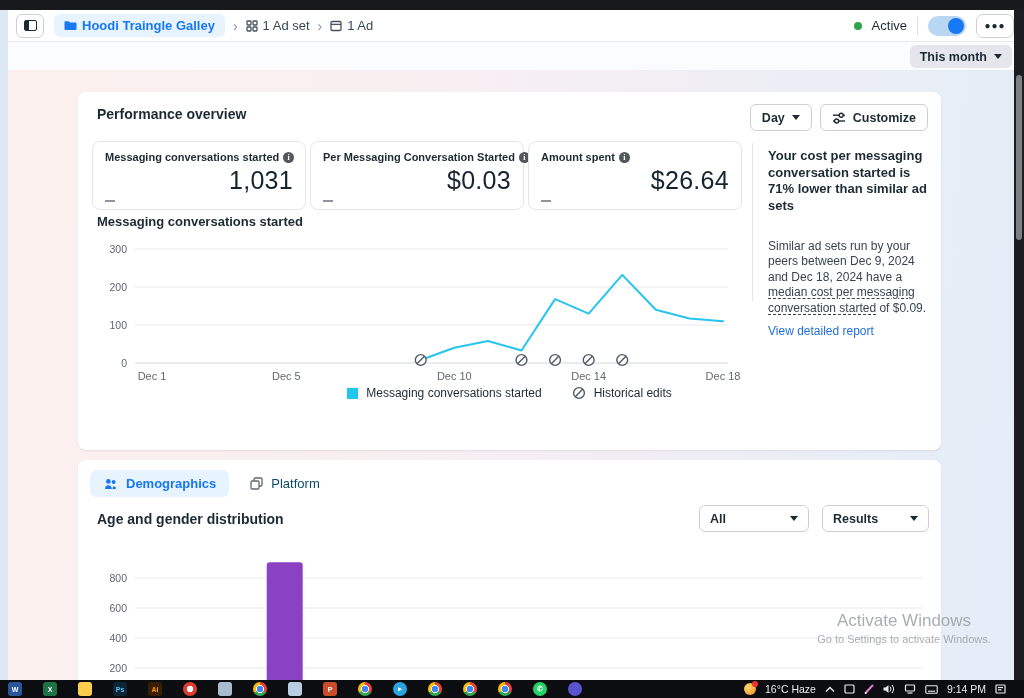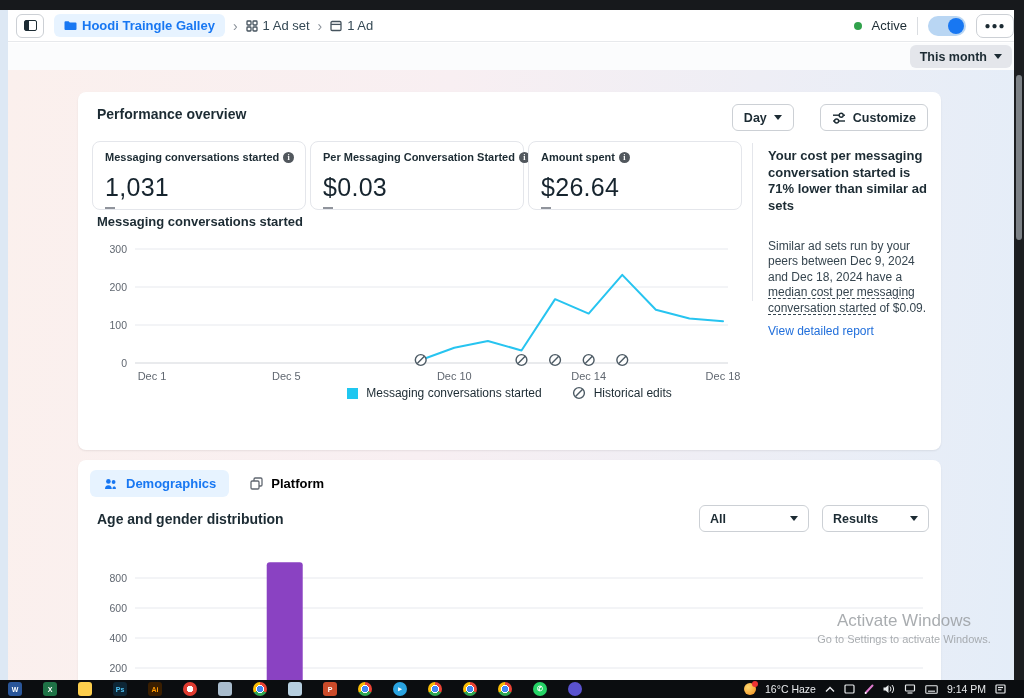--- a/index.html
+++ b/index.html
@@ -34,49 +34,49 @@
   .month-btn { position:absolute; right:2px; top:2px; height:23px; background:#e4e6eb; border:none; border-radius:6px; padding:0 10px; font-size:12.5px; font-weight:700; color:#1c2b33; display:flex; align-items:center; gap:7px; cursor:pointer; font-family:inherit; }
   .caret { width:0; height:0; border-left:4px solid transparent; border-right:4px solid transparent; border-top:5px solid #1c2b33; display:inline-block; }
 
   
   .canvas { position:absolute; left:8px; top:70px; width:1006px; height:610px; background:linear-gradient(95deg,#fbf0ed 0%,#f8eff2 42%,#e4edf8 100%); z-index:6; }
   .card { position:absolute; background:#fff; border-radius:8px; box-shadow:0 1px 2px rgba(0,0,0,.08); }
   .perf { left:70px; top:22px; width:863px; height:358px; }
   .demo { left:70px; top:390px; width:863px; height:238px; overflow:hidden; }
 
   .perf-title { position:absolute; left:19px; top:14px; font-size:14px; font-weight:700; }
-  .perf-controls { position:absolute; right:13px; top:12px; display:flex; gap:26px; }
+  .perf-controls { position:absolute; right:13px; top:12px; display:flex; gap:8px; }
   .ctl-btn { height:27px; background:#fff; border:1px solid #ccd0d5; border-radius:6px; padding:0 11px; font-size:12.5px; font-weight:600; color:#1c2b33; display:flex; align-items:center; gap:7px; cursor:pointer; font-family:inherit; }
 
   .metrics { position:absolute; left:14px; top:49px; display:flex; gap:4px; }
   .metric-box { width:214px; height:69px; border:1px solid #e4e6eb; border-radius:8px; padding:9px 12px; background:#fff; }
   .metric-label { font-size:11px; font-weight:700; color:#1c2b33; display:flex; align-items:center; gap:4px; white-space:nowrap; }
   .info-dot { width:11px; height:11px; border-radius:50%; background:#51575d; color:#fff; font-size:8px; font-weight:700; display:inline-flex; align-items:center; justify-content:center; font-family:"Liberation Serif", serif; flex:0 0 auto; }
-  .metric-value { font-size:25px; font-weight:400; color:#16242e; margin-top:10px; letter-spacing:.3px; }
+  .metric-value { font-size:25px; font-weight:400; color:#16242e; margin-top:3px; letter-spacing:.3px;text-align:right; }
   .metric-dash { width:10px; height:2px; background:#90949c; margin-top:5px; }
 
   .divider-v { position:absolute; left:674px; top:51px; width:1px; height:158px; background:#e4e6eb; }
   .insight { position:absolute; left:690px; top:56px; width:170px; }
   .insight-h { font-size:13px; font-weight:700; line-height:1.28; color:#1c2b33; }
   .insight-b { font-size:12px; color:#36454f; line-height:1.3; margin-top:24px; }
   .u-dash { text-decoration:underline; text-decoration-style:dashed; text-underline-offset:2px; }
   .insight-link { display:inline-block; margin-top:8px; font-size:12px; color:#216fdb; text-decoration:none; cursor:pointer; }
 
   .chart-title { position:absolute; left:19px; top:122px; font-size:13px; font-weight:700; }
   #line-chart { position:absolute; left:0; top:140px; }
   #bar-chart { position:absolute; left:0; top:100px; }
   svg text { font-family:"Liberation Sans", sans-serif; }
 
   .legend { position:absolute; left:0; top:294px; width:100%; display:flex; justify-content:center; gap:30px; align-items:center; }
   .legend-item { display:flex; align-items:center; gap:8px; font-size:12px; color:#1c2b33; }
   .legend-swatch { width:11px; height:11px; }
 
   
   .tabs { position:absolute; left:12px; top:10px; display:flex; gap:8px; align-items:center; }
-  .tab { display:flex; align-items:center; gap:8px; font-size:13px; font-weight:700; color:#000000; padding:6px 13px; border-radius:6px; cursor:pointer; background:transparent; border:none; font-family:inherit; }
+  .tab { display:flex; align-items:center; gap:8px; font-size:13px; font-weight:400; color:#0c4a6e; padding:6px 13px; border-radius:6px; cursor:pointer; background:transparent; border:none; font-family:inherit; }
   .tab.active { background:#e7f3ff; color:#1877f2; font-weight:700; }
   .demo-title { position:absolute; left:19px; top:51px; font-size:14px; font-weight:700; }
   .demo-filters { position:absolute; right:12px; top:45px; display:flex; gap:13px; }
   .select { height:27px; background:#fff; border:1px solid #ccd0d5; border-radius:6px; display:flex; align-items:center; justify-content:space-between; padding:0 10px; font-size:12.5px; font-weight:600; color:#1c2b33; cursor:pointer; }
   .select.w1 { width:110px; } .select.w2 { width:107px; }
 
   .watermark { position:absolute; left:800px; top:541px; width:192px; text-align:center; color:#9b9fa3; opacity:.85; pointer-events:none; }
   .wm1 { font-size:17px; }
   .wm2 { font-size:11px; margin-top:2px; white-space:nowrap; }
 

